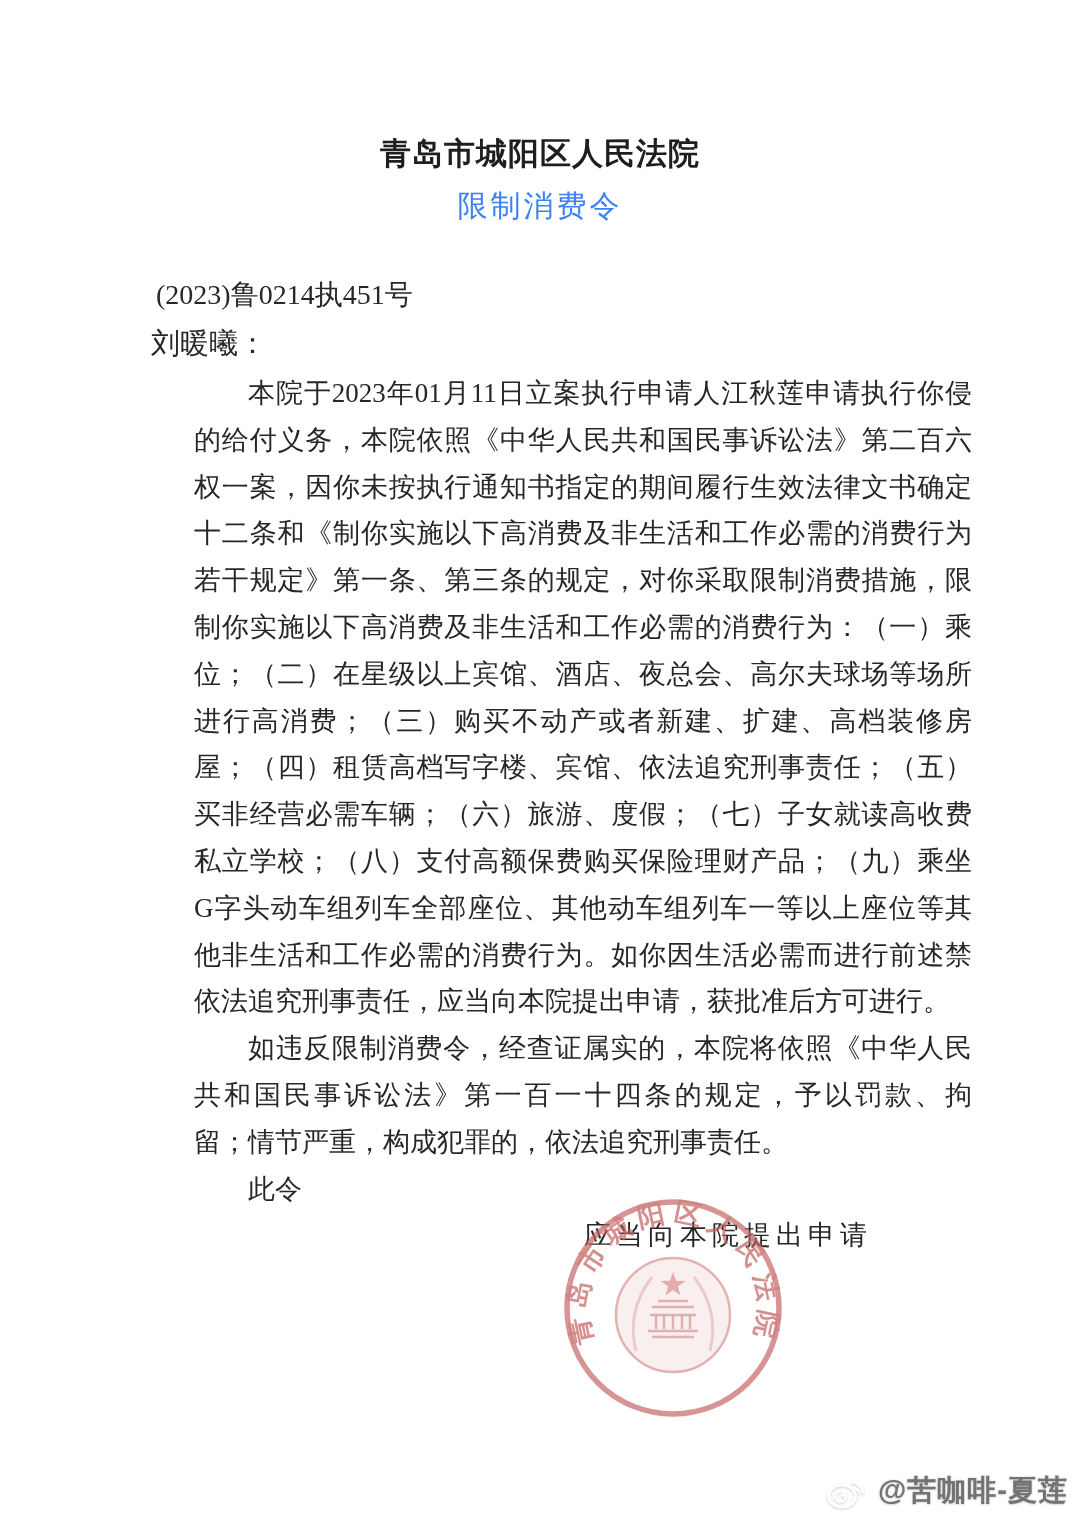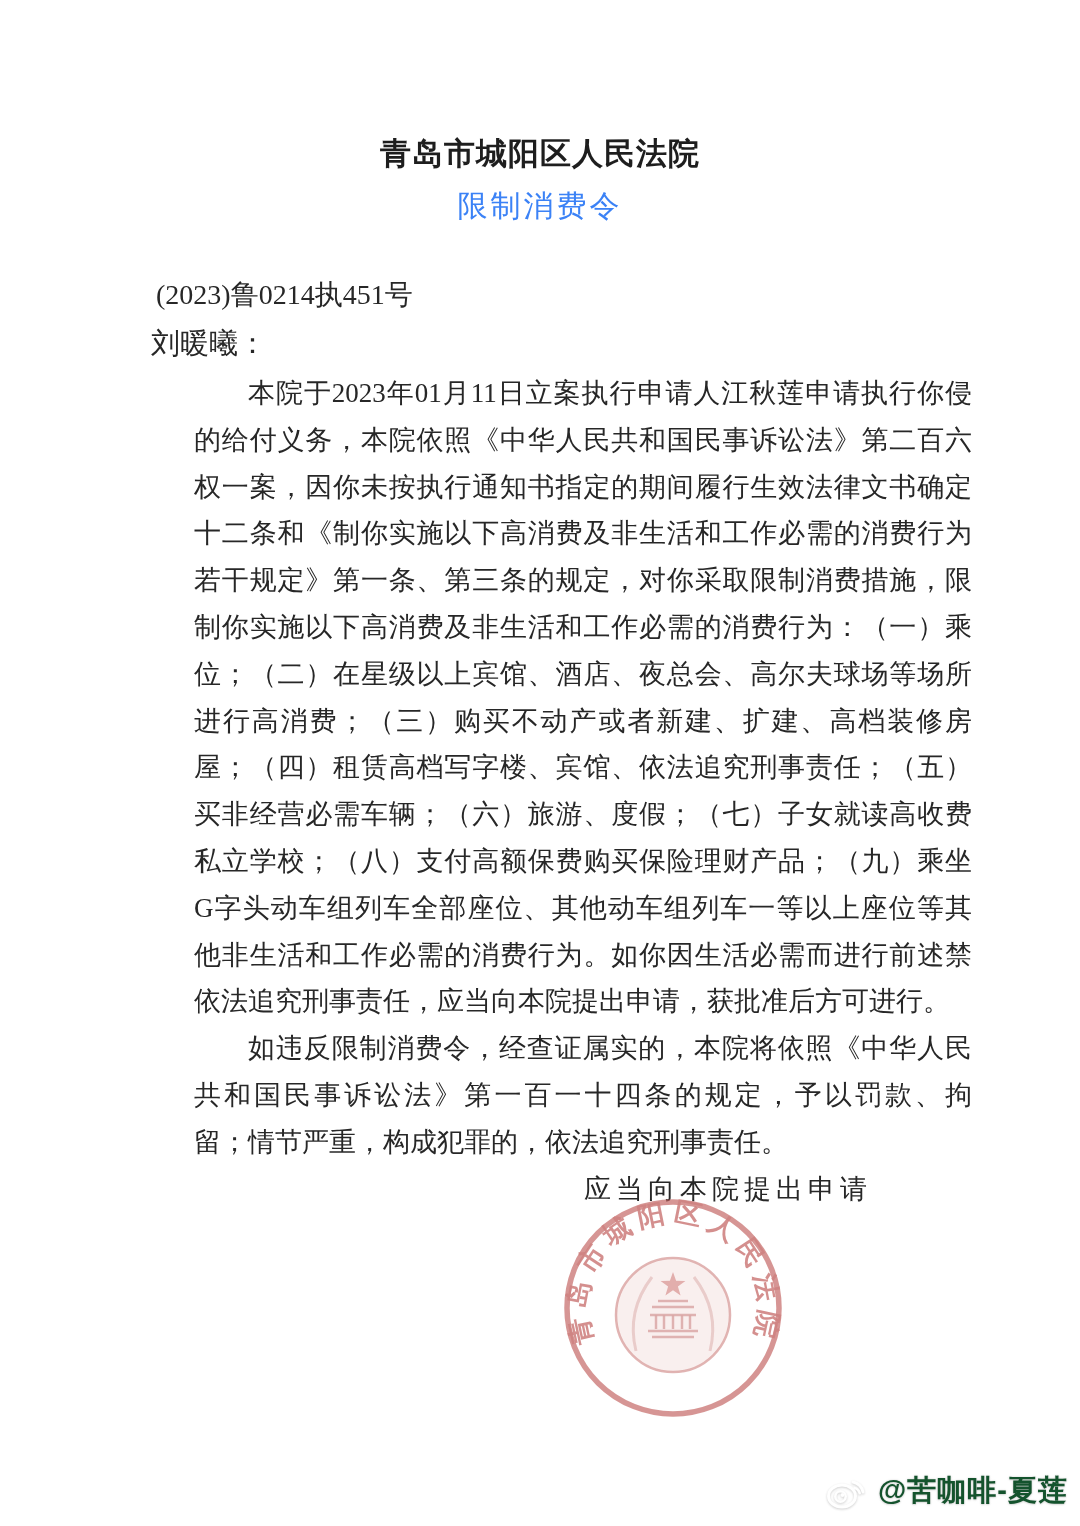--- a/index.html
+++ b/index.html
@@ -95,21 +95,21 @@
     display: flex;
     align-items: center;
     gap: 8px;
     z-index: 4;
   }
   .watermark-text {
     font-family: "Liberation Sans", "DejaVu Sans", sans-serif;
     font-size: 29px;
     font-weight: bold;
     letter-spacing: 1px;
-    color: #14532d;
+    color: #737373;
     text-shadow: 0 0 2px rgba(150,150,150,0.45), 0 1px 2px rgba(160,160,160,0.3);
   }
   .weibo-svg { filter: drop-shadow(0 1px 1px rgba(150,150,150,0.45)); }
 </style>
 </head>
 <body>
 
 <div class="page">
 
   <div class="court-title">青岛市城阳区人民法院</div>
@@ -130,20 +130,21 @@
     <div class="bline">进行高消费；（三）购买不动产或者新建、扩建、高档装修房</div>
     <div class="bline">屋；（四）租赁高档写字楼、宾馆、依法追究刑事责任；（五）购</div>
     <div class="bline">买非经营必需车辆；（六）旅游、度假；（七）子女就读高收费</div>
     <div class="bline">私立学校；（八）支付高额保费购买保险理财产品；（九）乘坐</div>
     <div class="bline">G字头动车组列车全部座位、其他动车组列车一等以上座位等其</div>
     <div class="bline">他非生活和工作必需的消费行为。如你因生活必需而进行前述禁</div>
     <div class="bline no-stretch">依法追究刑事责任，应当向本院提出申请，获批准后方可进行。</div>
     <div class="bline indent">如违反限制消费令，经查证属实的，本院将依照《中华人民</div>
     <div class="bline">共和国民事诉讼法》第一百一十四条的规定，予以罚款、拘</div>
     <div class="bline no-stretch">留；情节严重，构成犯罪的，依法追究刑事责任。</div>
+    <div class="closing-line">此令</div>
     <div class="date-line">应当向本院提出申请</div>
   </div>
 
   <div class="seal-wrap">
     <svg width="230" height="230" viewBox="0 0 230 230">
 
       <circle cx="115" cy="115" r="106" fill="none" stroke="#c2605e" stroke-width="5.5" stroke-opacity="0.85"></circle>
 
       <path id="sealArc" d="M 40.5 158 A 86 86 0 1 1 189.5 158" fill="none"></path>
       <text font-size="27" fill="#c2605e" fill-opacity="0.9" letter-spacing="7" font-family="Liberation Serif, DejaVu Serif, serif" font-weight="bold">

